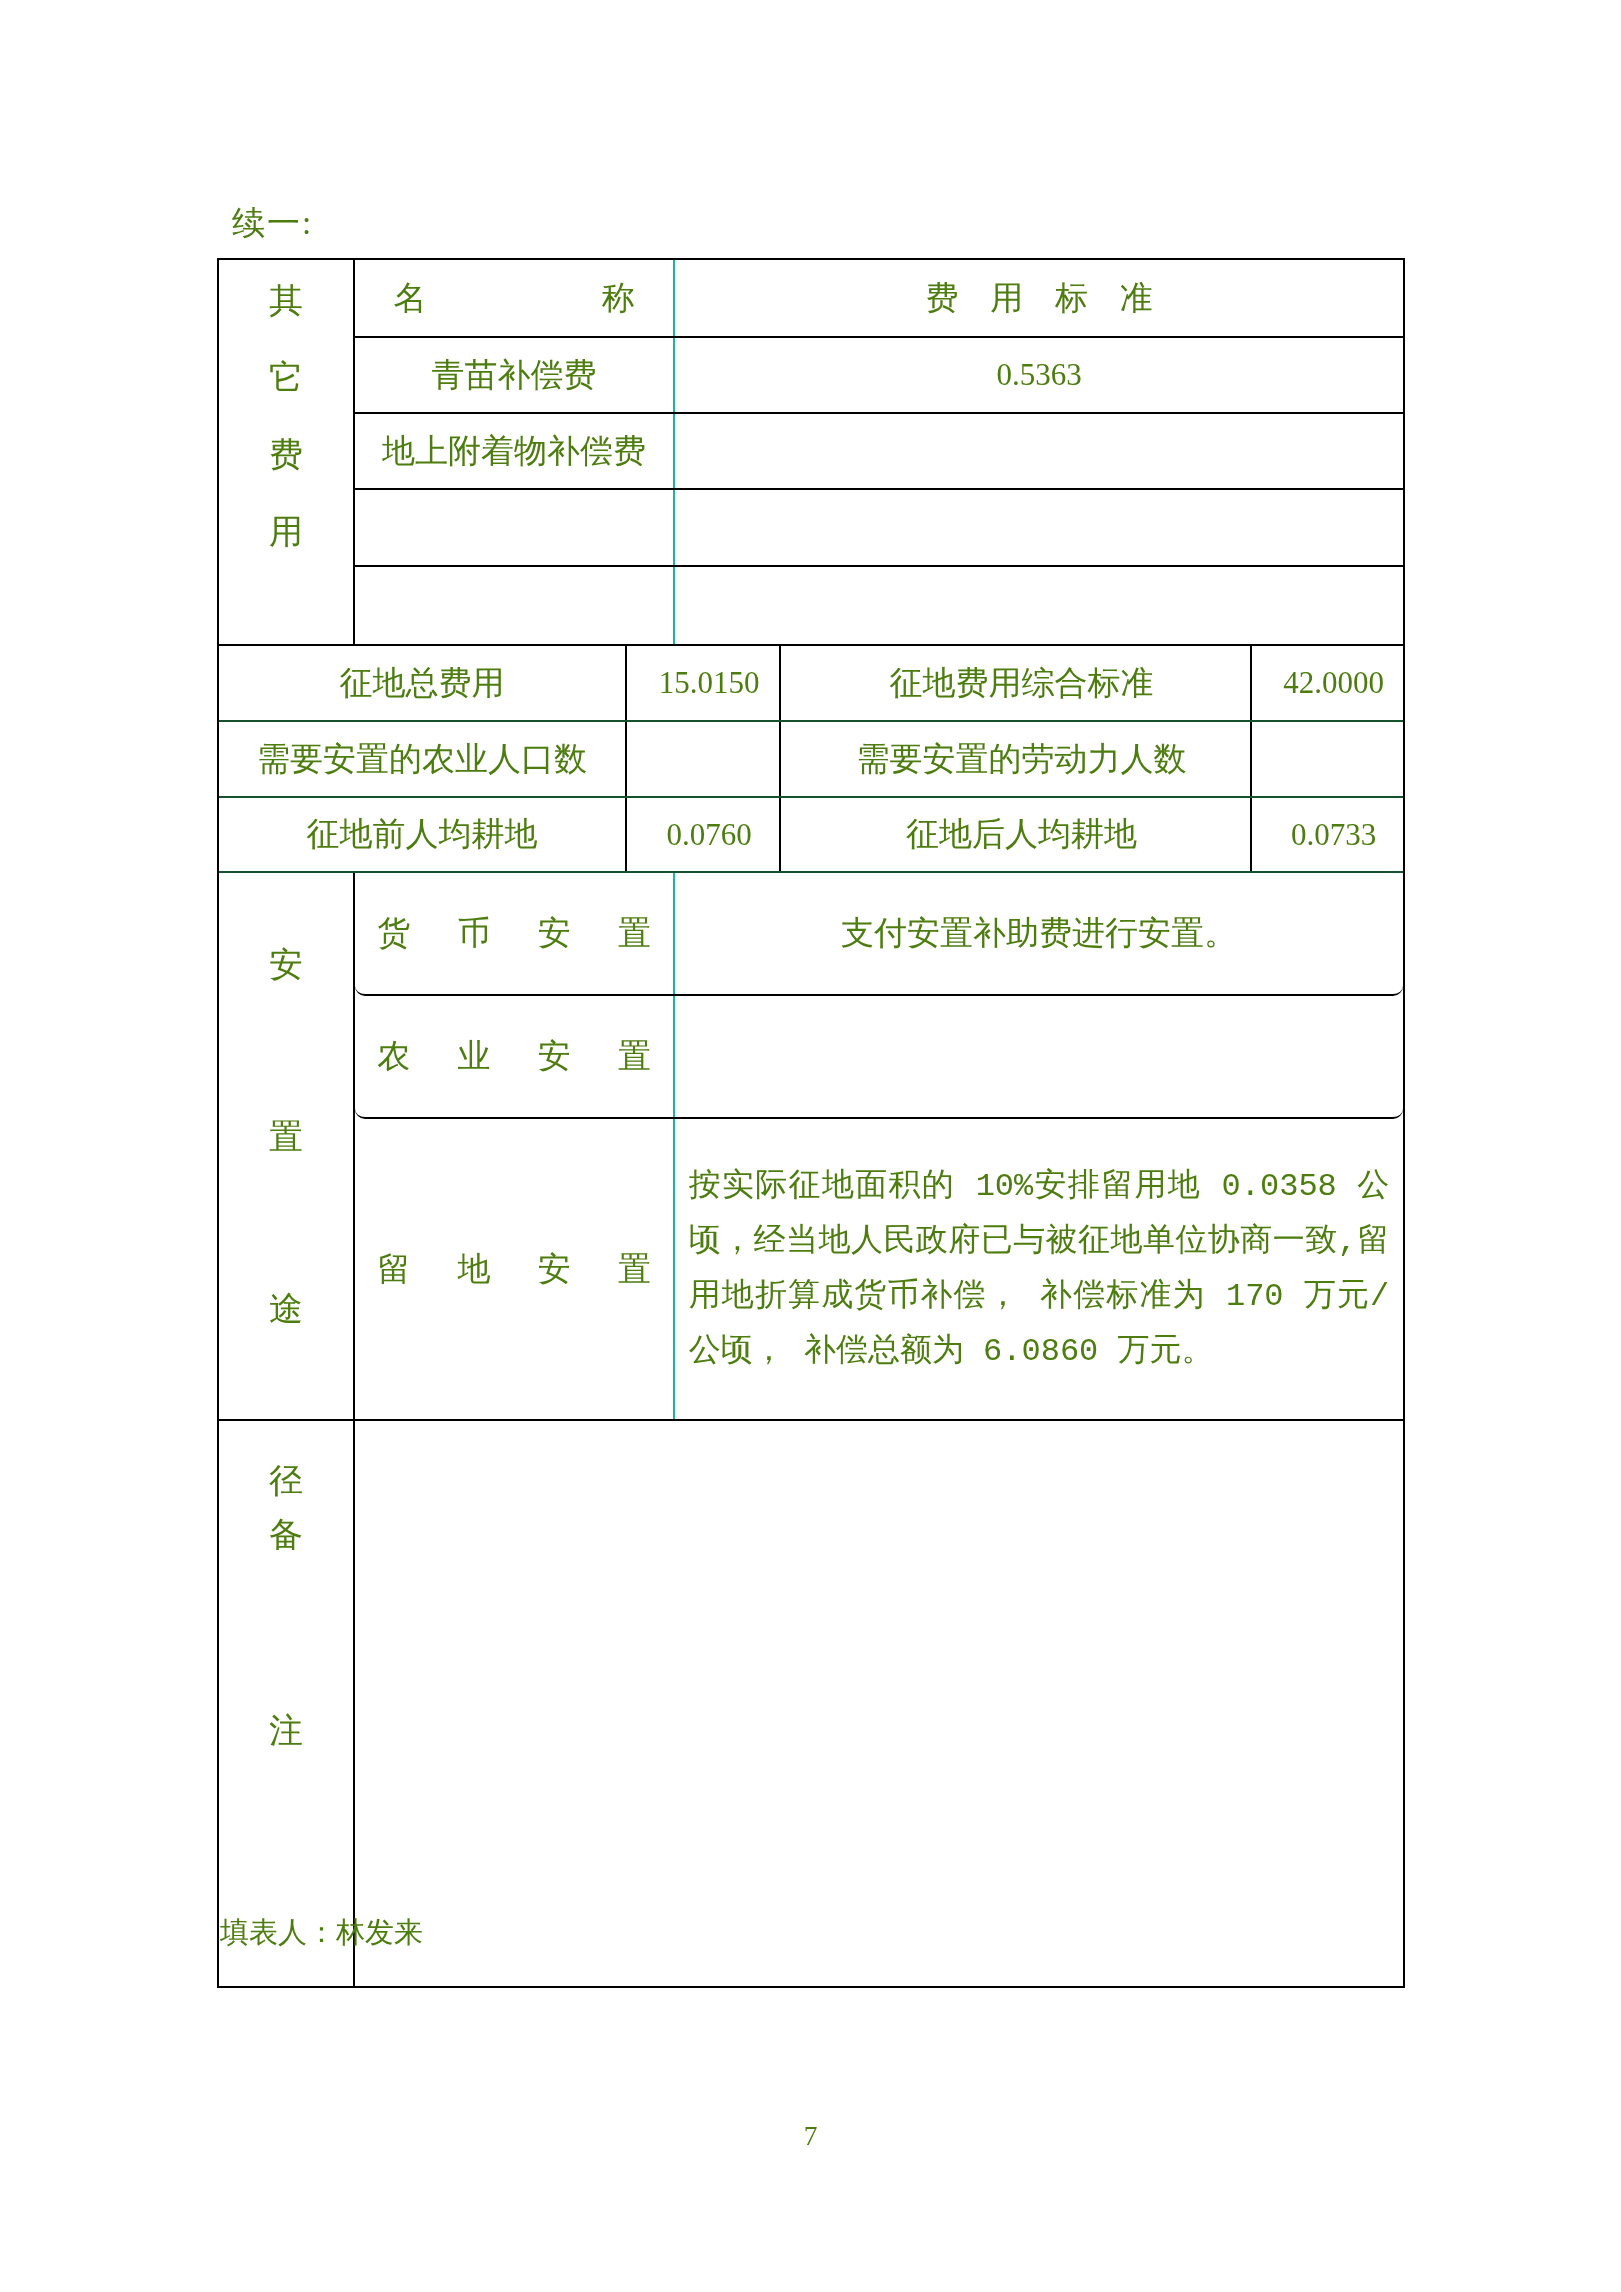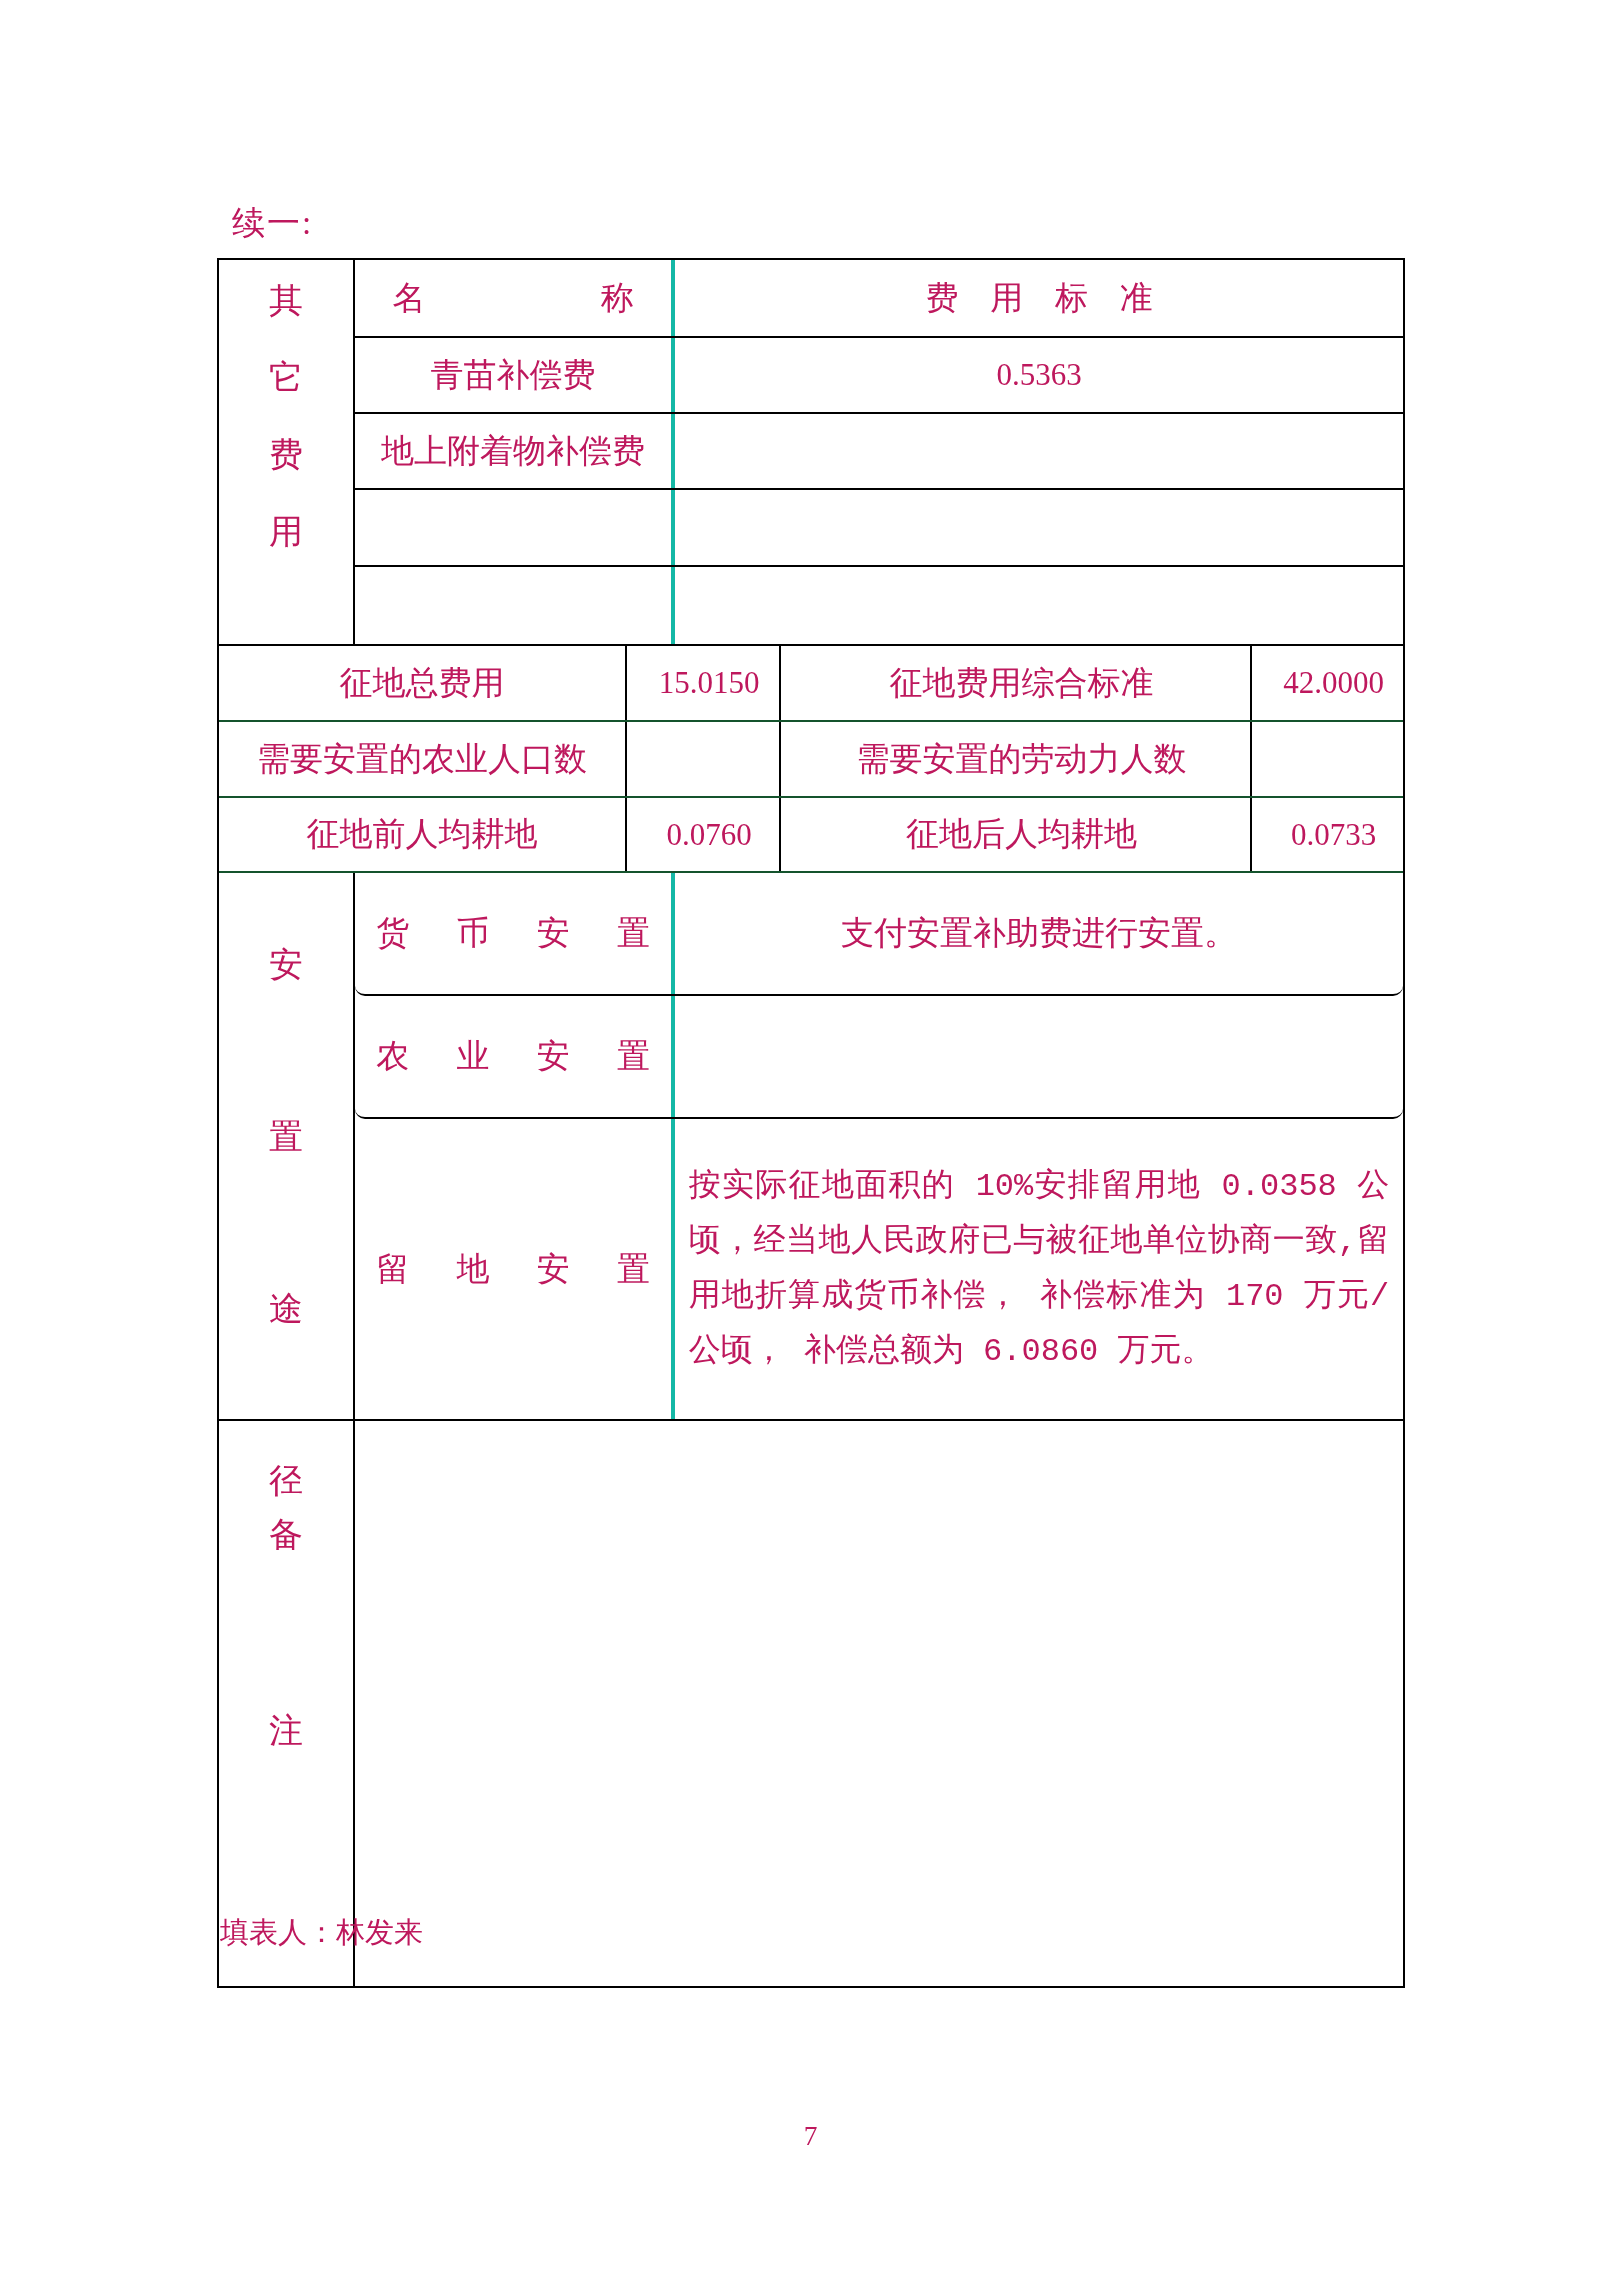--- a/index.html
+++ b/index.html
@@ -1,18 +1,18 @@
 <!DOCTYPE html>
 <html><head>
 <meta charset="utf-8">
 <style>
   html,body { margin:0; padding:0; background:#888; }
   .page {
     position:relative; width:1621px; height:2293px; background:#ffffff;
-    font-family:"Liberation Serif","DejaVu Serif",serif; color:#be185d;
+    font-family:"Liberation Serif","DejaVu Serif",serif; color:#4d7c0f;
     overflow:hidden;
   }
   .cont-label { position:absolute; left:232px; top:201px; font-size:33px; letter-spacing:2px; }
   .tbl {
     position:absolute; left:217px; top:258px; width:1188px; height:1730px;
     border:2px solid #000; box-sizing:border-box; display:flex; flex-direction:column;
   }
   .sec { display:flex; box-sizing:border-box; }
   .sec-border { border-bottom:2px solid #000; }
   .sec1 { height:386px; }
@@ -28,21 +28,21 @@
   .v4 { line-height:196px; margin-top:15.7px; }
   .sec-body { flex:1; display:flex; flex-direction:column; }
   .row { display:flex; box-sizing:border-box; border-bottom:2px solid #000; }
   .row:last-child { border-bottom:none; flex:1; }
   .h80 { height:78px; } .h78 { height:76px; } .h79 { height:77px; }
   .h126 { height:123px;border-radius:10px; }
   .cell {
     box-sizing:border-box; display:flex; align-items:center; justify-content:center;
     font-size:33px;
   }
-  .name-cell { width:320px; border-right:4px solid #14b8a6; }
+  .name-cell { width:320px; border-right:2px solid #14b8a6; }
   .val-cell { flex:1; font-size:31px; }
   .ws-name { word-spacing:167px; }
   .ws-std { word-spacing:23.5px; }
   .ws-type { word-spacing:39px; }
   .mrow { display:flex; box-sizing:border-box; border-bottom:2px solid #14532d;gap:12px; }
   .mh78 { height:76px; } .mh77 { height:75px; }
   .mcell1 { width:408px; border-right:2px solid #000; }
   .mcell2 { width:142px; border-right:2px solid #000; font-size:31px; }
   .mcell3 { width:459px; border-right:2px solid #000; }
   .mcell4 { flex:1; font-size:31px; }

